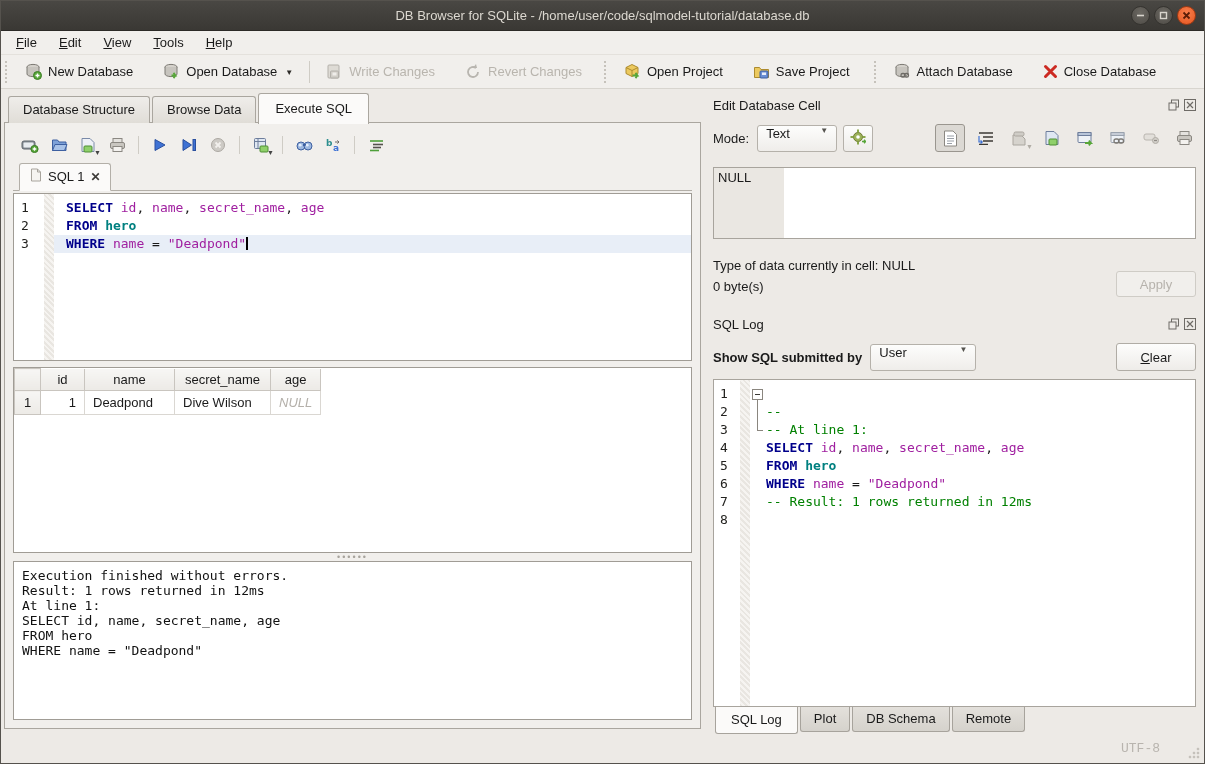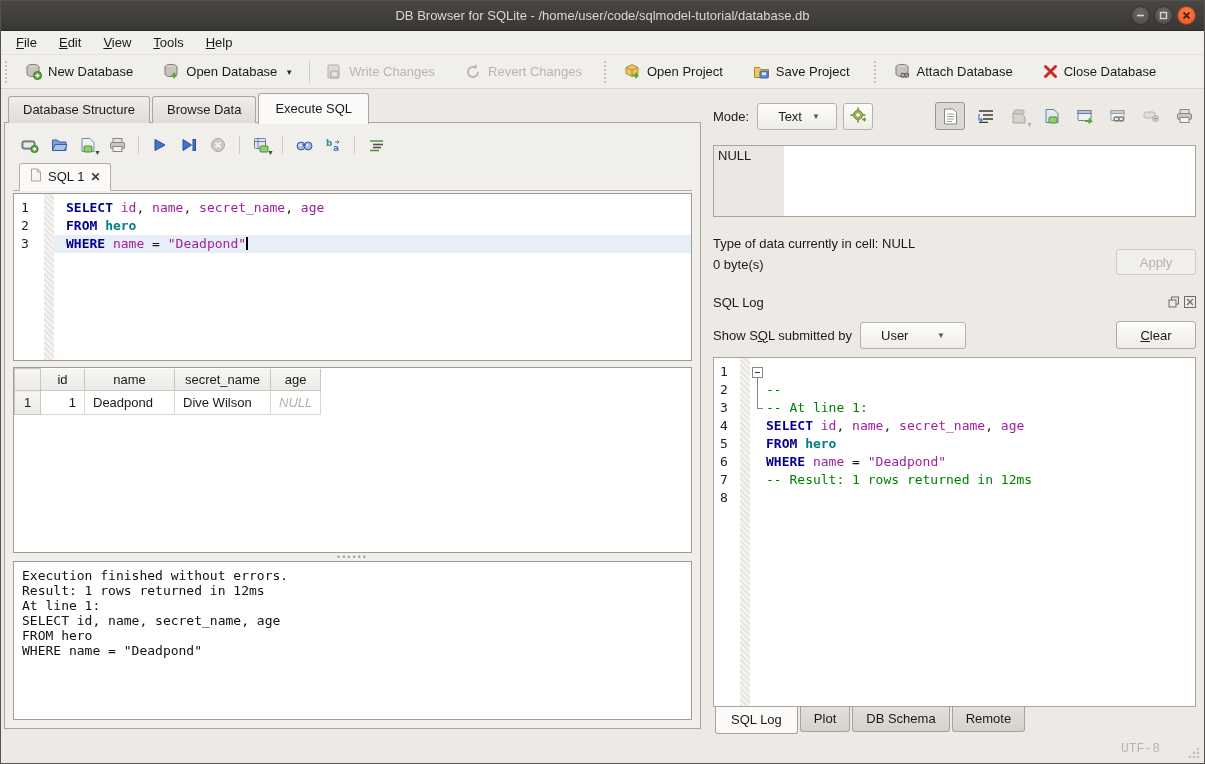--- a/index.html
+++ b/index.html
@@ -96,42 +96,42 @@
     font-family:"DejaVu Sans Mono", monospace; font-size:13px; line-height:15px; color:#111; }
 
   
   .dock-header { display:flex; align-items:center; height:20px; margin-top:2px; }
   .dock-title { font-size:13px; color:#1a1a1a; }
   .dock-icons { margin-left:auto; display:flex; gap:4px; }
   .dock-icons svg { display:block; }
 
   .mode-row { display:flex; align-items:center; margin-top:9px; height:28px; }
   .mode-row .lbl { margin-right:8px; }
-  .combo { display:flex; align-items:center; justify-content:space-between; background:linear-gradient(#fdfdfc,#efedea);
-    border:1px solid #b5b1aa; border-radius:3px; height:27px; padding:0 20px; }
+  .combo { display:flex; justify-content:space-between; background:linear-gradient(#fdfdfc,#efedea);
+    border:1px solid #b5b1aa; border-radius:3px; height:27px; padding:0 8px; }
   .combo .arr { font-size:8px; color:#55534e; margin-left:10px; }
   .combo.text-mode { width:80px; }
   .combo.user { width:106px; }
   .gear-btn { width:30px; height:27px; margin-left:6px; border:1px solid #b5b1aa; border-radius:3px;
     background:linear-gradient(#fdfdfc,#eeece9); display:flex; align-items:center; justify-content:center; }
   .cell-icons { margin-left:auto; display:flex; align-items:center; gap:9px; }
   .ci { width:24px; height:24px; display:flex; align-items:center; justify-content:center; position:relative; }
   .ci.pressed { border:1px solid #9a968f; border-radius:3px; background:#dcd9d4; width:30px; height:28px; }
 
   .cell-edit { margin-top:15px; height:72px; border:1px solid #a8a49d; background:#fff; display:flex; }
   .cell-edit .null-strip { width:70px; background:#eae7e2; padding:2px 0 0 4px; font-size:13px; }
 
   .cellinfo-row { margin-top:16px; display:flex; }
   .cellinfo-row .texts { line-height:21px; }
   .apply-btn { margin-left:auto; align-self:flex-end; width:80px; height:26px; border:1px solid #cfccc6; border-radius:3px;
     background:#f1efec; color:#b6b2ac; display:flex; align-items:center; justify-content:center; }
 
   .sqllog-title { margin-top:17px; }
   .log-controls { display:flex; align-items:center; margin-top:9px; height:28px; }
-  .log-controls .flabel { margin-right:8px; }
+  .log-controls .flabel { margin-right:8px;font-weight:bold; }
   .mnemo { text-decoration:underline; }
   .clear-btn { margin-left:auto; width:80px; height:28px; border:1px solid #b0aca5; border-radius:3px;
     background:linear-gradient(#fdfdfc,#eeece9); display:flex; align-items:center; justify-content:center; }
 
   .log-box { margin-top:8px; flex:1; border:1px solid #a8a49d; background:#fff; display:flex; overflow:hidden;
     font-family:"DejaVu Sans Mono", monospace; font-size:13px; }
   .log-gutter { width:26px; padding-top:5px; }
   .log-gutter .gnum { height:18px; line-height:18px; padding-left:6px; color:#23221f; }
   .log-hatch { width:10px; background:repeating-linear-gradient(45deg,#e9e6e1 0 2px,#f6f4f1 2px 4px); }
   .log-body { flex:1; padding-top:5px; }
@@ -444,20 +444,37 @@
         <div>At line 1:</div>
         <div>SELECT id, name, secret_name, age</div>
         <div>FROM hero</div>
         <div>WHERE name = "Deadpond"</div>
       </div>
     </div>
   </div>
 
   <div class="right-pane">
 
+    <div class="dock-header">
+      <span class="dock-title">Edit Database Cell</span>
+      <span class="dock-icons">
+        <span>
+            <svg width="12" height="12">
+              <rect x="3.5" y="1" width="7" height="7" fill="none" stroke="#6e6b66"></rect>
+              <rect x="1" y="4" width="7" height="7" fill="#edeae6" stroke="#6e6b66"></rect>
+            </svg>
+          </span>
+        <span>
+            <svg width="12" height="12">
+              <rect x="0.5" y="0.5" width="11" height="11" fill="none" stroke="#6e6b66"></rect>
+              <path d="M3 3 l6 6 m0 -6 l-6 6" stroke="#6e6b66" stroke-width="1.2"></path>
+            </svg>
+          </span>
+      </span>
+    </div>
 
     <div class="mode-row">
       <span class="lbl">Mode:</span>
       <div class="combo text-mode">
         <span>Text</span>
           <span class="arr">▼</span>
       </div>
       <div class="gear-btn">
         <span>
           <svg width="16" height="16">

